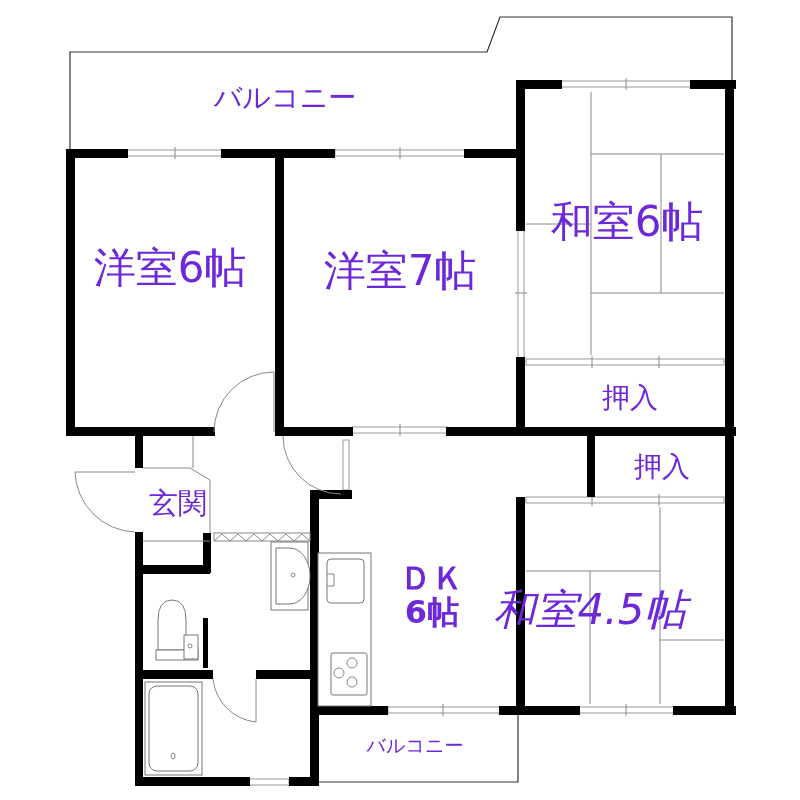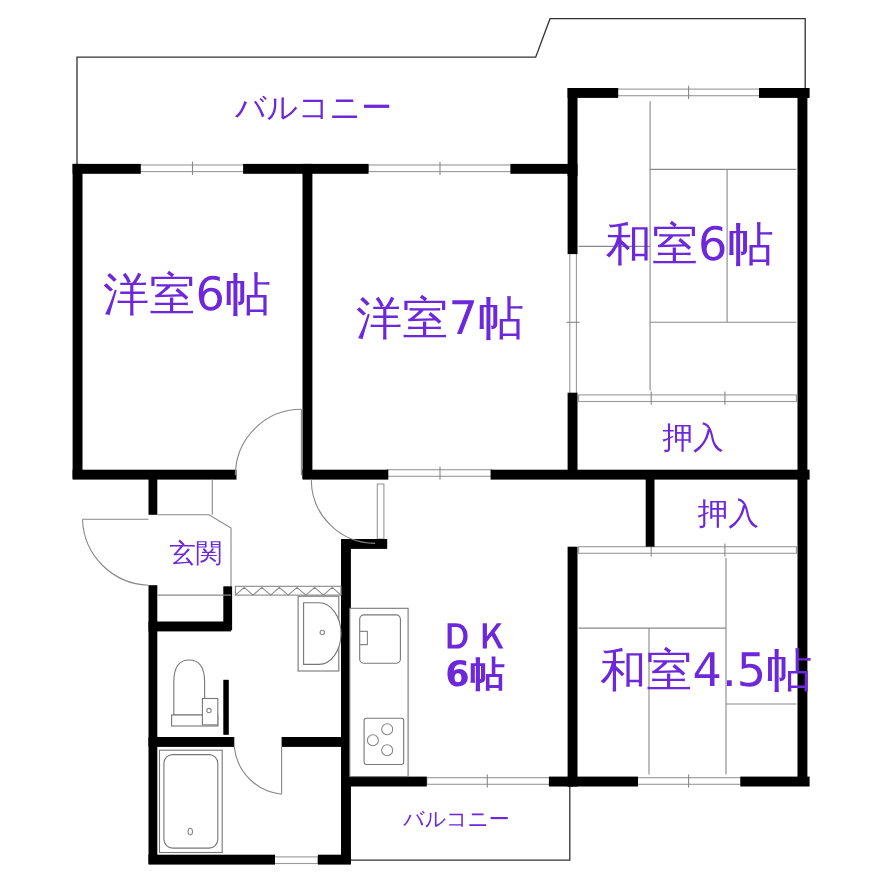--- a/index.html
+++ b/index.html
@@ -3,21 +3,21 @@
 <meta charset="utf-8">
 <style>
   html, body { margin: 0; padding: 0; background: #ffffff; }
   body { width: 800px; height: 800px; position: relative; overflow: hidden;
          font-family: "DejaVu Sans", "Liberation Sans", sans-serif; }
   #plan { position: absolute; left: 0; top: 0; width: 800px; height: 800px; }
   .label { position: absolute; color: #6d28d9; white-space: nowrap; line-height: 1;
            transform: translate(-50%, -50%); letter-spacing: 0px; }
   .lg { font-size: 42px; }
   .md { font-size: 28px; }
-  .sm { font-size: 24px; }
+  .sm { font-size: 29px; }
   .xs { font-size: 19px; }
   .dk { text-align: center; font-size: 32px; line-height: 1.05; font-weight: bold; }
   .wall { fill: #000; }
   .thin { stroke: #888; stroke-width: 1; fill: none; }
   .outline { stroke: #333; stroke-width: 1.2; fill: none; }
   .fix { stroke: #777; stroke-width: 1; fill: #fff; }
   .win { stroke: #999; stroke-width: 1; fill: #fff; }
 </style>
 </head>
 <body>
@@ -157,23 +157,23 @@
     <path class="thin" d="M327,574 L334,574 L334,586 L327,586"></path>
     <rect class="fix" x="331" y="653" width="36" height="42" rx="2"></rect>
     <circle class="thin" cx="352" cy="663" r="5"></circle>
     <circle class="thin" cx="339" cy="673" r="5"></circle>
     <circle class="thin" cx="352" cy="682" r="5"></circle>
   </g>
 </svg>
 
 <div class="label md" style="left:285px; top:98px;">バルコニー</div>
 <div class="label lg" style="left:170px; top:268px;">洋室6帖</div>
-<div class="label lg" style="left:400px; top:290px;">洋室7帖</div>
+<div class="label lg" style="left:400px; top:271px;">洋室7帖</div>
 <div class="label lg" style="left:627px; top:222px;">和室6帖</div>
 <div class="label md" style="left:630px; top:398px;">押入</div>
 <div class="label md" style="left:662px; top:467px;">押入</div>
 <div class="label sm" style="left:178px; top:503px;">玄関</div>
 <div class="label dk" style="left:432px; top:596px;">
   <div>ＤＫ</div>
   <div>6帖</div>
 </div>
-<div class="label lg" style="left:642px; top:610px;">和室4.5帖</div>
+<div class="label lg" style="left:590px; top:610px;font-style:italic;">和室4.5帖</div>
 <div class="label xs" style="left:415px; top:745px;">バルコニー</div>
 
 </body></html>

